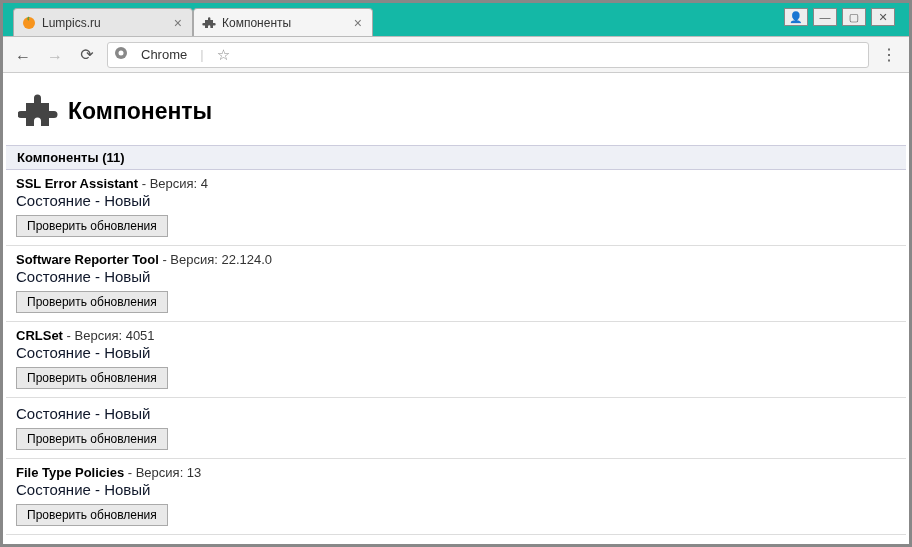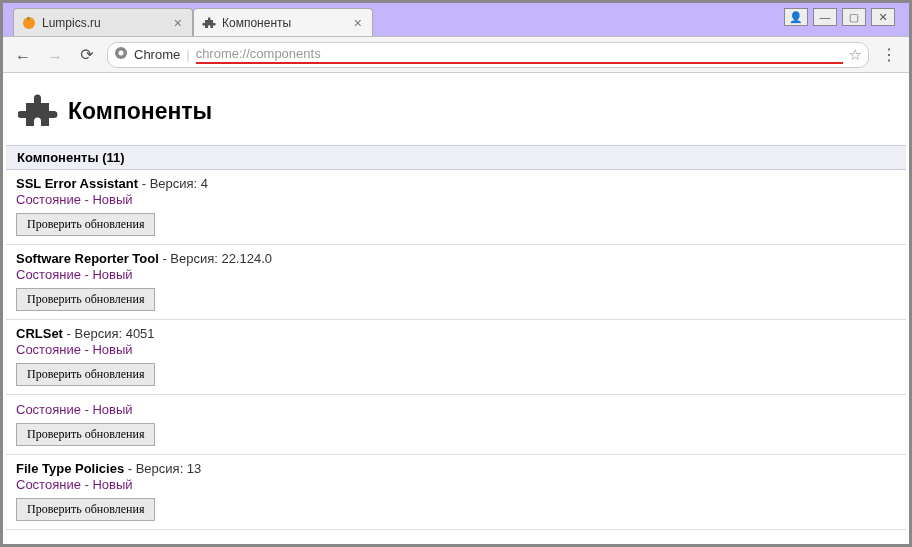--- a/index.html
+++ b/index.html
@@ -2,46 +2,46 @@
 <html><head>
 <meta charset="utf-8">
 <style>
   * { margin: 0; padding: 0; box-sizing: border-box; }
   body { font-family: "Segoe UI", Tahoma, Arial, sans-serif; font-size: 13px; background: #fff; }
   .window { width: 912px; height: 547px; border: 3px solid #888; background: #fff; position: relative; }
   
   .win-controls { position: absolute; top: 5px; right: 14px; display: flex; gap: 5px; }
   .win-btn { width: 24px; height: 18px; border: 1px solid #888; background: #eee; display: flex; align-items: center; justify-content: center; font-size: 11px; color: #555; cursor: pointer; }
   
-  .tabstrip { height: 34px; background: #c4b5fd; display: flex; align-items: flex-end; padding-left: 10px; border-bottom: 1px solid #bbb; }
+  .tabstrip { height: 34px; background: #14b8a6; display: flex; align-items: flex-end; padding-left: 10px; border-bottom: 1px solid #bbb; }
   .tab { display: flex; align-items: center; height: 28px; padding: 0 8px; border: 1px solid #aaa; border-bottom: none; border-top-left-radius: 4px; border-top-right-radius: 4px; background: #e6e6e6; min-width: 180px; gap: 6px; cursor: pointer; position: relative; }
   .tab.active { background: #f5f5f5; z-index: 2; }
   .tab .tab-title { flex: 1; overflow: hidden; white-space: nowrap; font-size: 12px; color: #333; }
   .tab .tab-close { font-size: 14px; color: #777; cursor: pointer; padding: 0 2px; }
   .favicon { width: 14px; height: 14px; display: inline-flex; align-items: center; justify-content: center; }
   
   .toolbar { height: 36px; background: #f5f5f5; border-bottom: 1px solid #ccc; display: flex; align-items: center; padding: 0 8px; gap: 8px; }
   .nav-btn { width: 24px; height: 24px; display: flex; align-items: center; justify-content: center; color: #555; cursor: pointer; font-size: 16px; }
-  .addr-sec { flex: 1; display: flex; align-items: center; background: #fff; border: 1px solid #ccc; border-radius: 10px; height: 26px; padding: 0 6px; gap: 6px; }
+  .addr-sec { flex: 1; display: flex; align-items: center; background: #fff; border: 1px solid #ccc; border-radius: 3px; height: 26px; padding: 0 6px; gap: 13px; }
   .sec-label { color: #333; font-size: 13px; }
   .addr-url { flex: 1; color: #999; font-size: 13px; border-bottom: 2px solid #d22; padding-bottom: 1px; }
   .star { color: #888; font-size: 15px; cursor: pointer; }
   .menu-dots { width: 24px; display: flex; align-items: center; justify-content: center; color: #555; cursor: pointer; font-size: 16px; }
   
   .viewport { position: absolute; top: 70px; bottom: 3px; left: 3px; right: 3px; overflow-y: scroll; background: #fff; }
   .page { padding: 0; }
   .hdr { display: flex; align-items: center; padding: 18px 12px 14px; gap: 10px; }
   .hdr h1 { font-size: 23px; font-weight: bold; }
   .puzzle-big { width: 40px; height: 40px; }
   .section-title { background: #eef0f6; border-top: 1px solid #ccd; border-bottom: 1px solid #ccd; padding: 4px 11px; font-weight: bold; font-size: 13px; }
   .comp { padding: 6px 10px 8px; border-bottom: 1px solid #ddd; }
   .comp-line1 .name { font-weight: bold; }
   .comp-line1 .ver { color: #333; }
-  .comp-line2 { color: #701a75; font-size: 13px; margin-top: 1px; }
-  .comp button { margin-top: 6px; font-size: 12px; padding: 3px 10px; background: #e9e9e9; border: 1px solid #aaa; cursor: pointer; font-family: Liberation Serif, serif; }
+  .comp-line2 { color: #0f172a; font-size: 15px; margin-top: 1px; }
+  .comp button { margin-top: 6px; font-size: 12px; padding: 3px 10px; background: #e9e9e9; border: 1px solid #aaa; cursor: pointer; font-family: Liberation Sans, sans-serif; }
   
   .viewport::-webkit-scrollbar { width: 16px; }
   .viewport::-webkit-scrollbar-track { background: #f1f1f1; }
   .viewport::-webkit-scrollbar-thumb { background: #c1c1c1; }
 </style>
 </head>
 <body>
 
 <div class="window">
 
@@ -80,21 +80,20 @@
     <div class="nav-btn">⟳</div>
     <div class="addr-sec">
       <span>
         <svg width="14" height="14" viewBox="0 0 14 14">
             <circle cx="7" cy="7" r="6" fill="#888"></circle>
             <circle cx="7" cy="7" r="2.5" fill="#fff"></circle>
           </svg>
       </span>
       <span class="sec-label">Chrome</span>
       <span style="color:#ccc">|</span>
-      <span class="addr-url">chrome://components</span>
       <span class="star">☆</span>
     </div>
     <div class="menu-dots">⋮</div>
   </div>
 
   <div class="viewport">
     <div class="page">
       <div class="hdr">
         <span class="puzzle-big">
           <svg viewBox="0 0 40 40" width="40" height="40">

